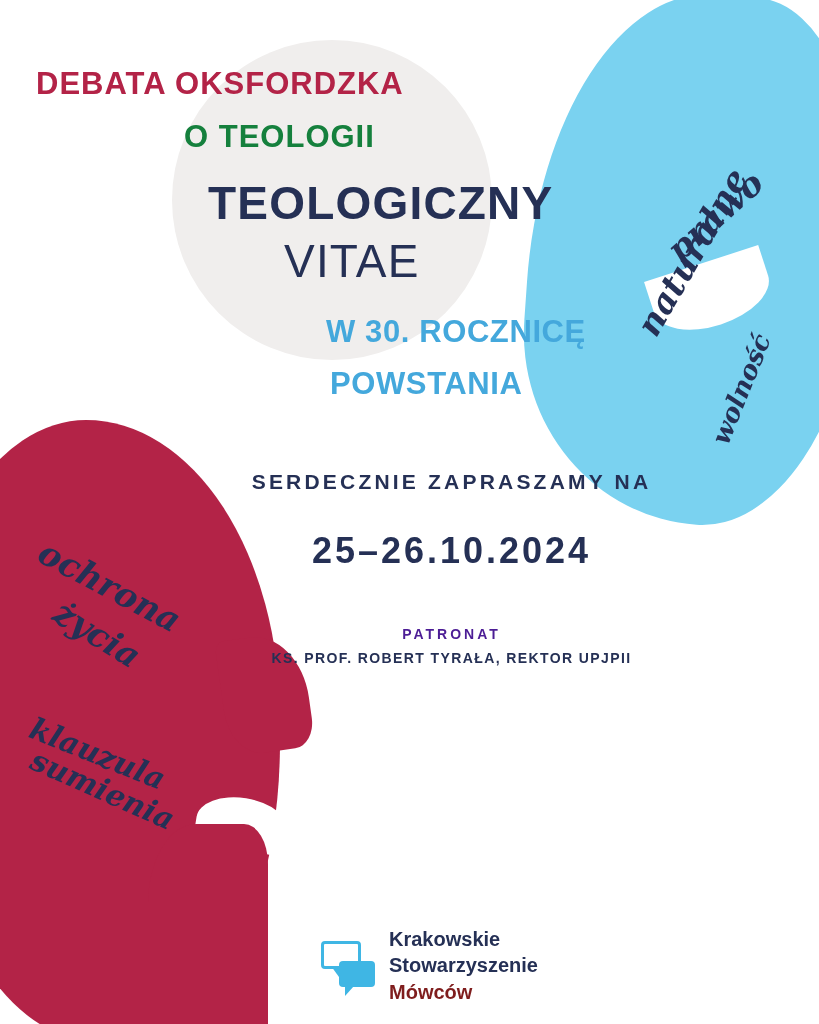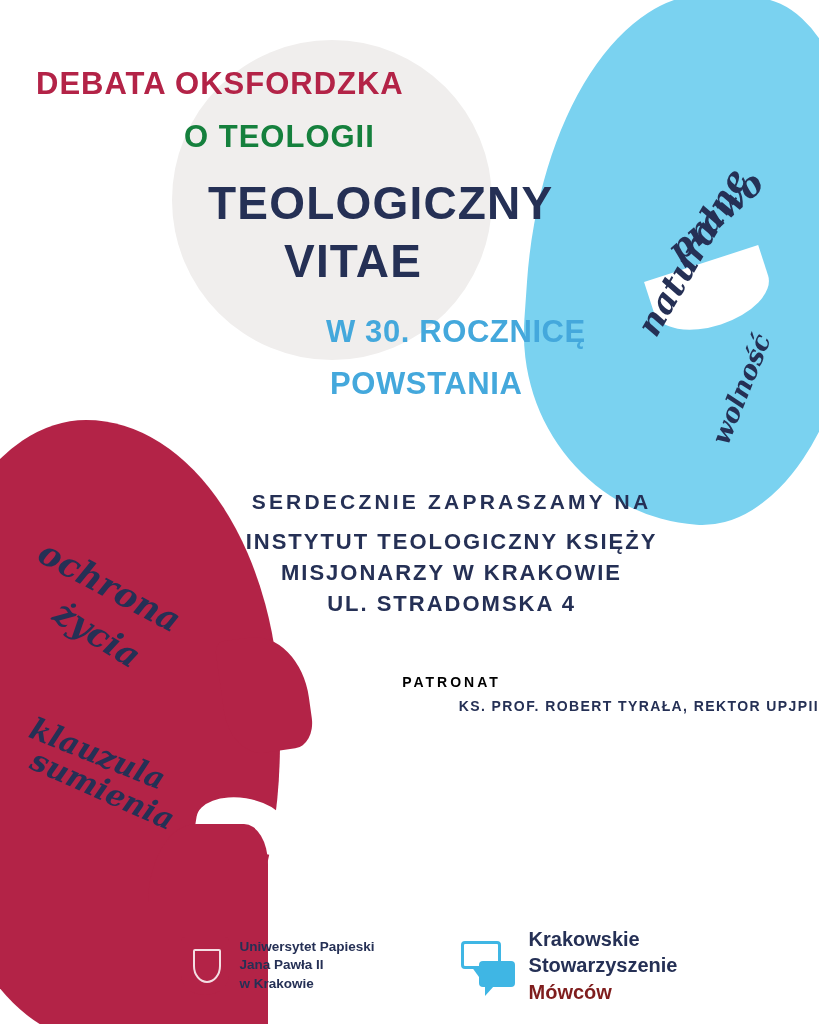--- a/index.html
+++ b/index.html
@@ -99,21 +99,21 @@
     font-size: 46px;
     font-weight: 800;
     letter-spacing: 1.2px;
     line-height: 1.32;
     margin-top: 18px;
     margin-left: 172px;
   }
   .ln-vitae {
     color: #253055;
     font-size: 46px;
-    font-weight: 700;
+    font-weight: 400;
     letter-spacing: 1.2px;
     line-height: 1.1;
     margin-left: 248px;
     margin-top: 2px;
   }
   .ln-rocznice {
     color: #44a8dc;
     font-size: 31px;
     font-weight: 800;
     letter-spacing: 0.6px;
@@ -129,21 +129,20 @@
     margin-left: 294px;
   }
 
   
   .body-block {
     position: absolute;
     top: 470px; left: 0; right: 0;
     z-index: 6;
     text-align: center;
     padding-left: 84px;
-    margin-top: 20px;
   }
   .invite {
     color: #253055;
     font-size: 21px;
     font-weight: 700;
     letter-spacing: 3.2px;
   }
   .tourney {
     margin-top: 22px;
     color: #b32347;
@@ -162,32 +161,31 @@
   .venue {
     margin-top: 12px;
     color: #253055;
     font-size: 22px;
     font-weight: 700;
     letter-spacing: 2px;
     line-height: 1.42;
   }
   .patron-label {
     margin-top: 54px;
-    color: #000000;
+    color: #4c1d95;
     font-size: 14px;
     font-weight: 700;
     letter-spacing: 3px;
   }
   .patron-name {
     margin-top: 8px;
     color: #253055;
     font-size: 14px;
     font-weight: 700;
     letter-spacing: 1.4px;
-    text-align: right;
   }
 
   
   .hw {
     position: absolute;
     font-family: "DejaVu Serif", serif;
     font-style: italic;
     font-weight: 700;
     color: #253055;
     white-space: nowrap;
@@ -289,41 +287,29 @@
   <div class="hw hw-wolnosc">wolność</div>
   <div class="hw hw-ochrona">ochrona</div>
   <div class="hw hw-zycia">życia</div>
   <div class="hw hw-klauzula">klauzula</div>
   <div class="hw hw-sumienia">sumienia</div>
 
   <div class="body-block">
     <div class="invite">SERDECZNIE ZAPRASZAMY NA</div>
 
 
-
-    <div class="venue">
-      <div>INSTYTUT TEOLOGICZNY KSIĘŻY</div>
-      <div>MISJONARZY W KRAKOWIE</div>
-      <div>UL. STRADOMSKA 4</div>
-    </div>
+    <div class="date">25–26.10.2024</div>
+
 
     <div class="patron-label">PATRONAT</div>
     <div class="patron-name">KS. PROF. ROBERT TYRAŁA, REKTOR UPJPII</div>
   </div>
 
   <div class="logos">
 
-    <div class="logo">
-      <div class="crest"></div>
-      <div class="logo-text">
-        <div>Uniwersytet Papieski</div>
-        <div>Jana Pawła II</div>
-        <div>w Krakowie</div>
-      </div>
-    </div>
 
     <div class="logo">
       <div class="bubbles">
         <div class="b1"></div>
         <div class="b2"></div>
       </div>
       <div class="ksm-text">
         <div>Krakowskie</div>
         <div>Stowarzyszenie</div>
         <div class="accent">Mówców</div>

